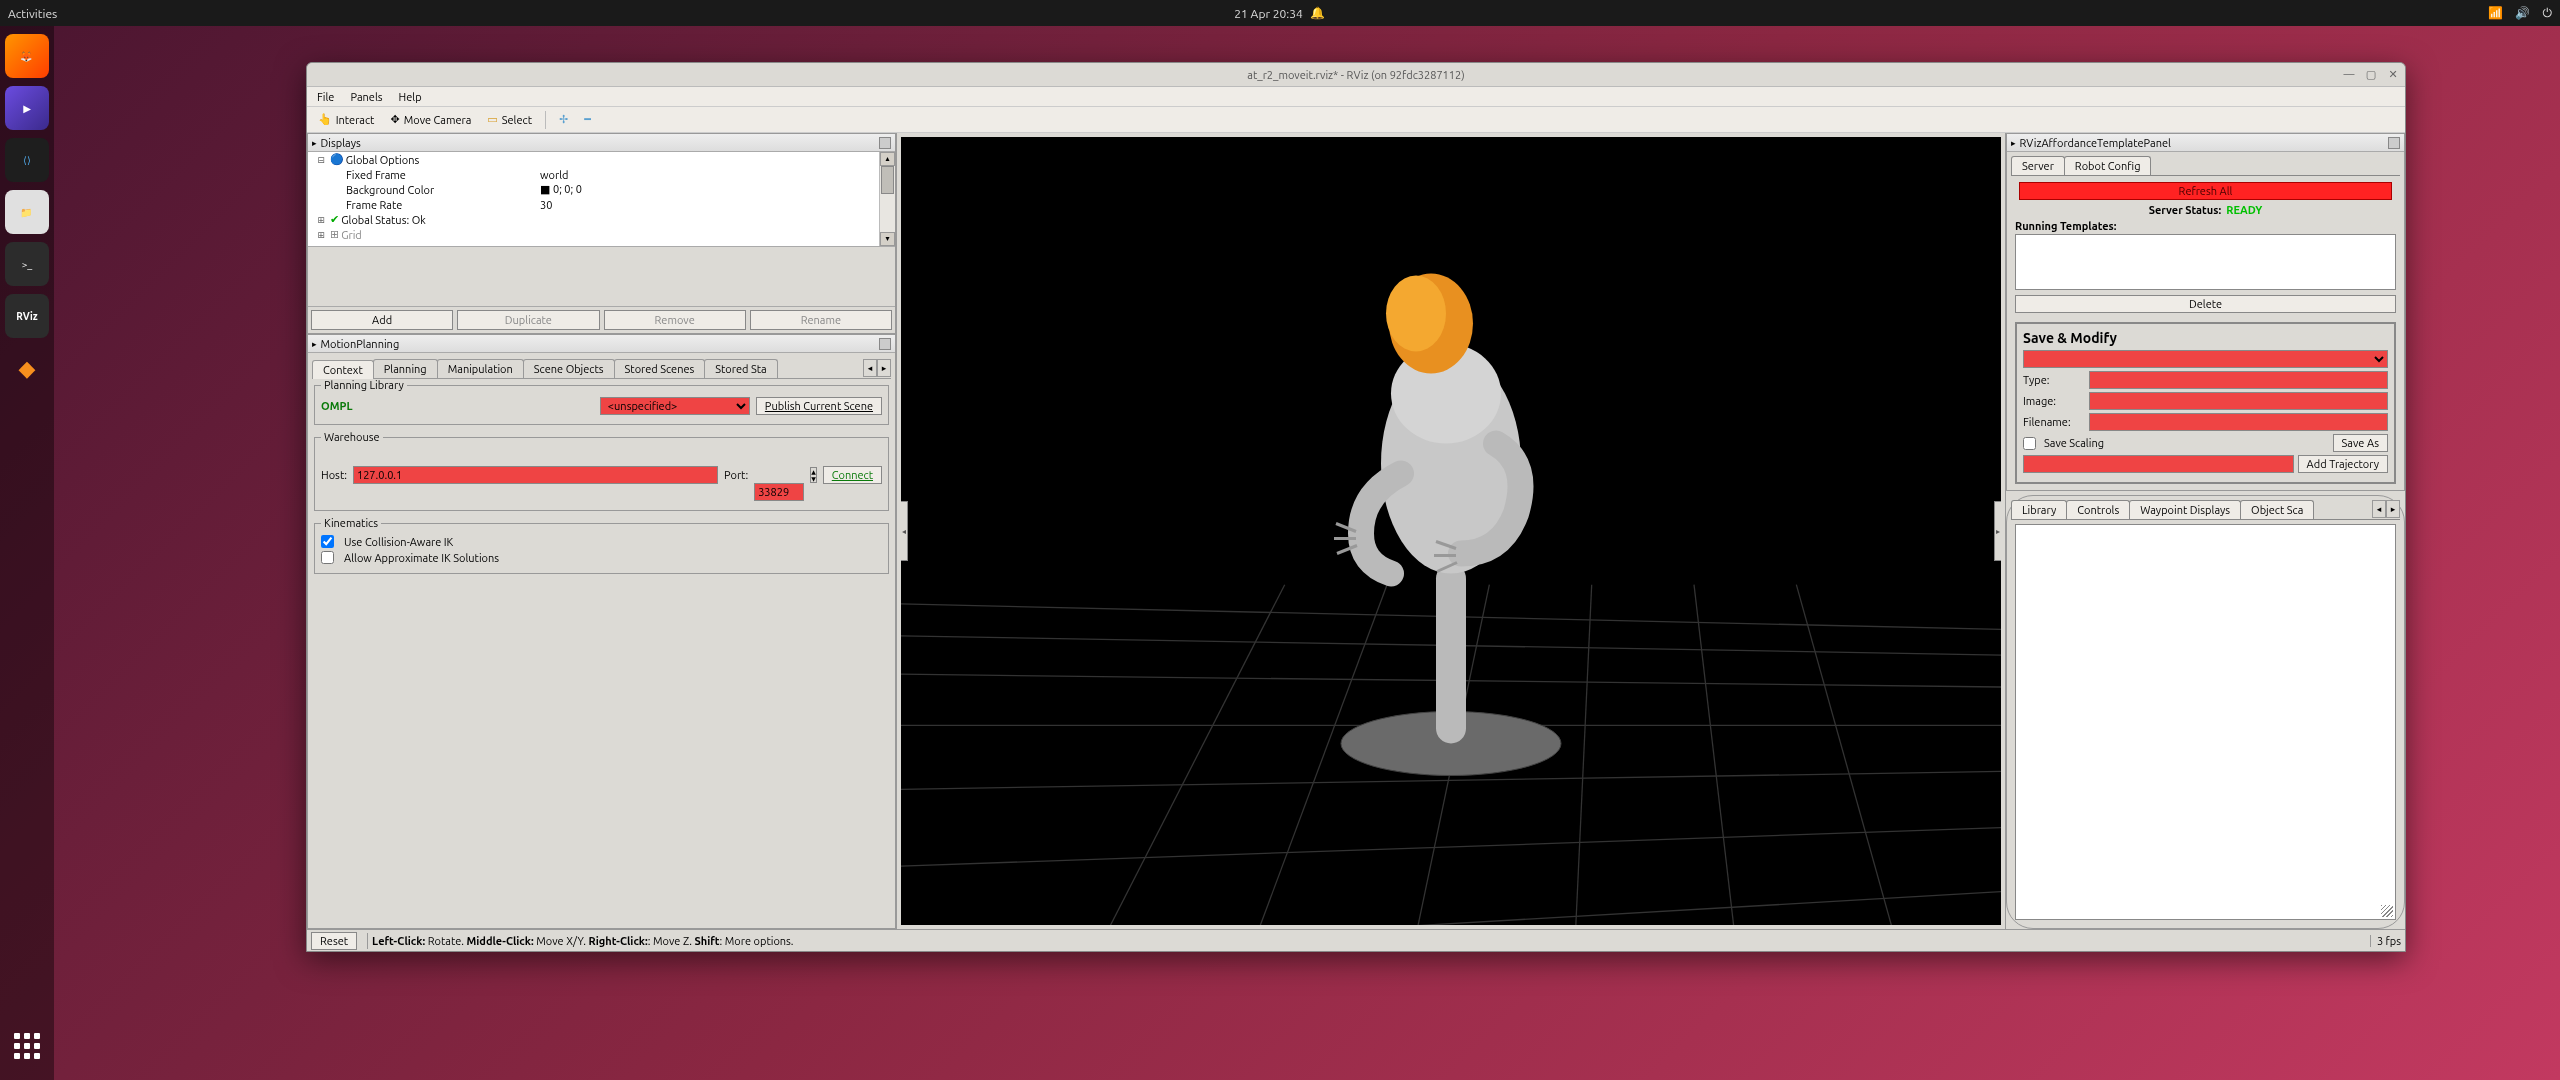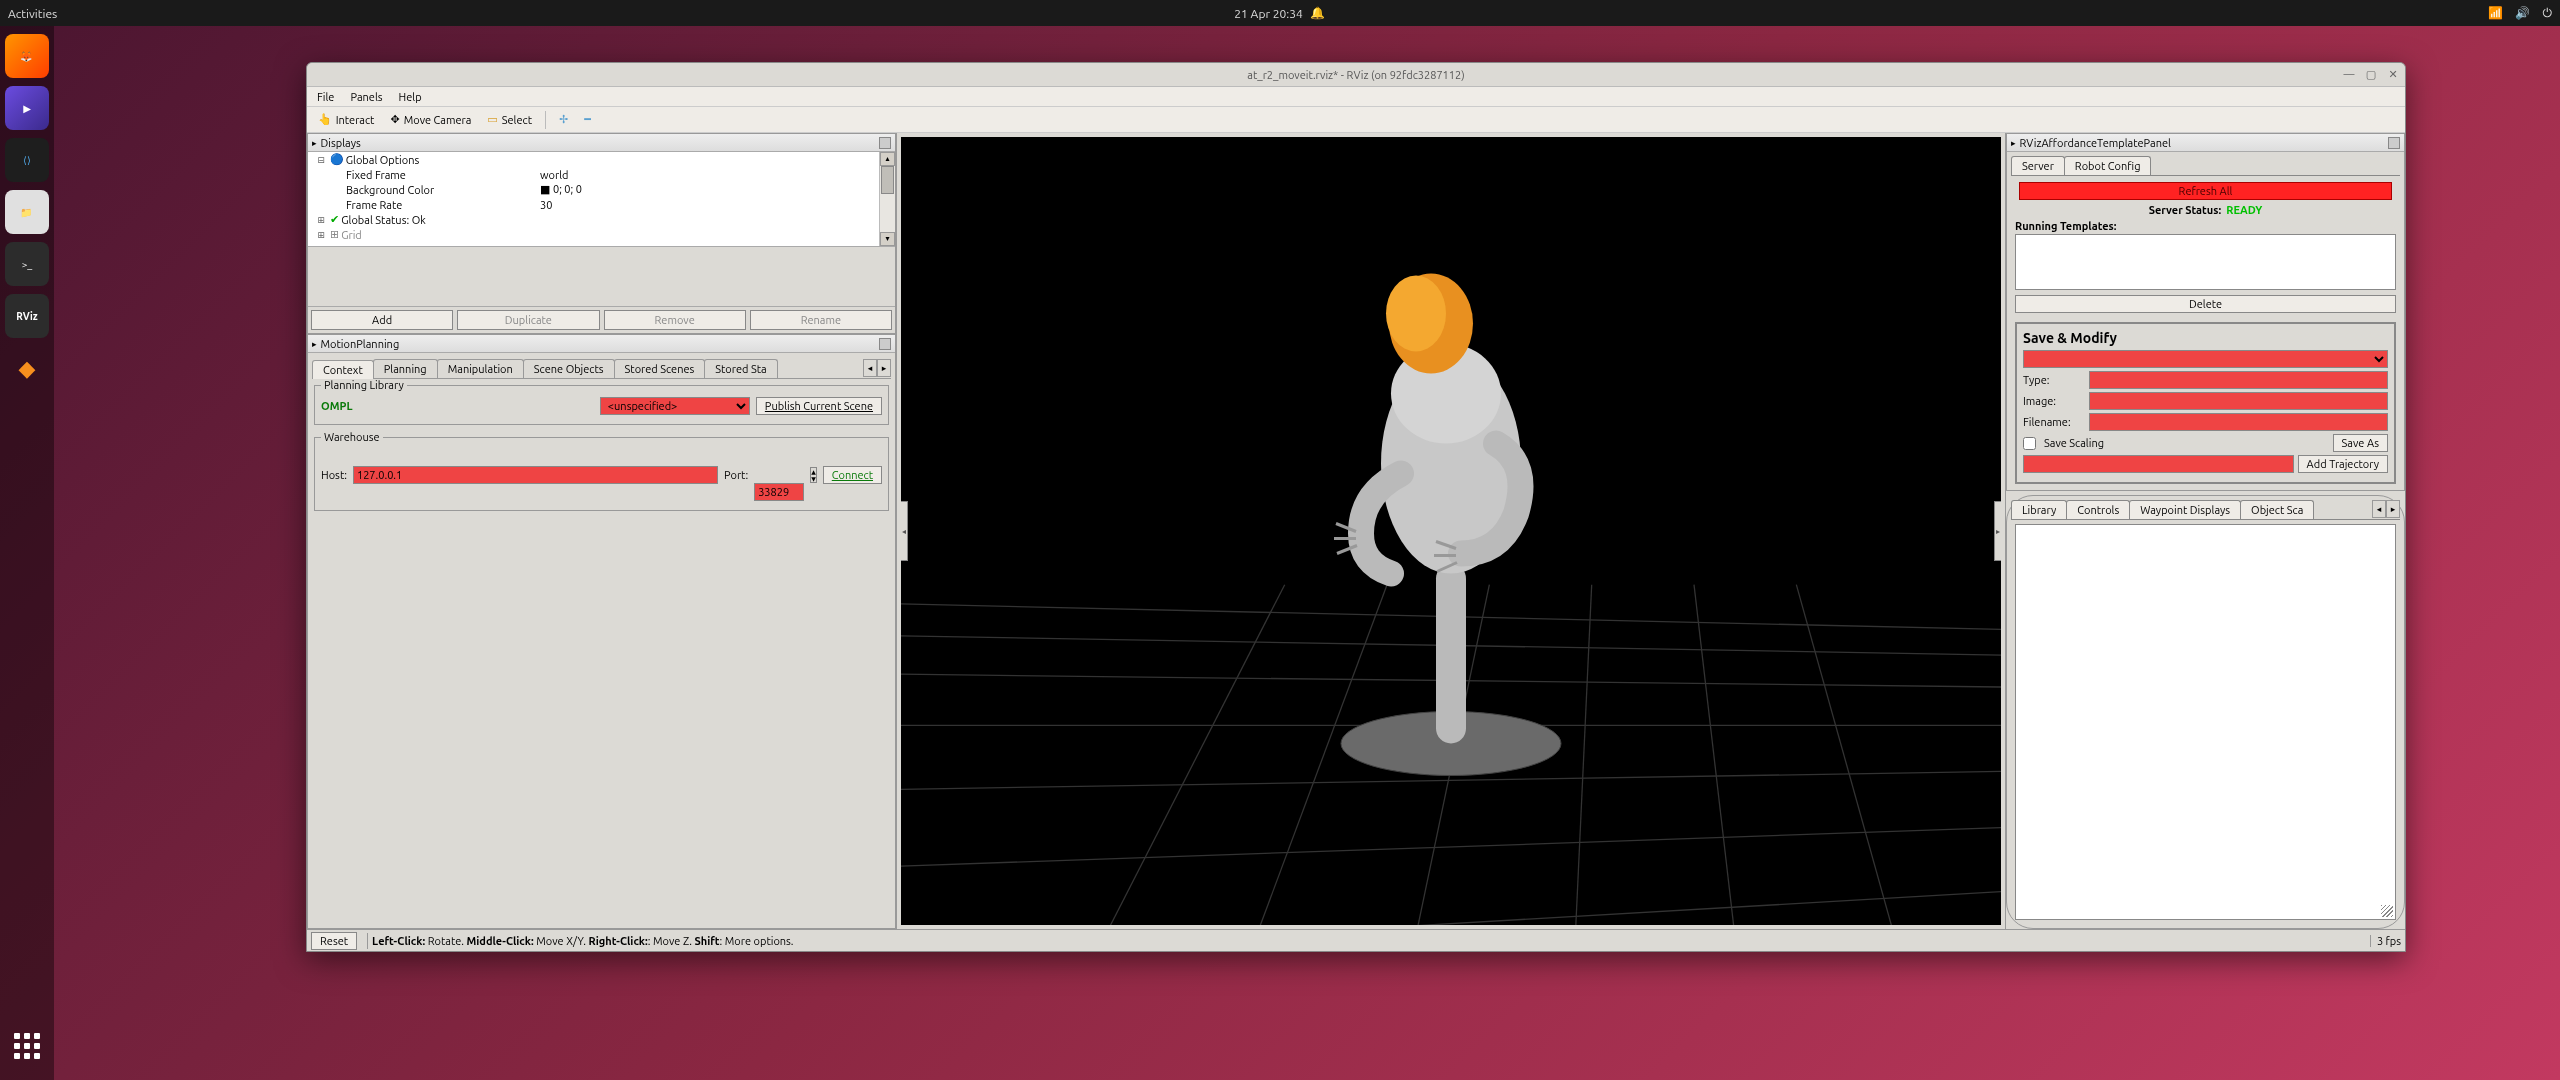--- a/index.html
+++ b/index.html
@@ -259,20 +259,31 @@
             <input type="text" style="flex: 1 1 0%;" value="127.0.0.1">
             <label>Port:</label>
             <input type="text" style="width: 50px; margin-top: 34px;" value="33829">
             <span style="display:flex;flex-direction:column;font-size:6px;line-height:7px;border:1px solid #888;">
                 <span>▲</span>
                 <span>▼</span>
               </span>
             <button class="btn u" style="color:#0a7a0a">Connect</button>
           </div>
         </div>
+        <div class="groupbox" style="flex:0">
+          <legend>Kinematics</legend>
+          <div class="row">
+              <input type="checkbox" checked="" style="">
+              <label>Use Collision-Aware IK</label>
+            </div>
+          <div class="row">
+              <input type="checkbox" style="">
+              <label>Allow Approximate IK Solutions</label>
+            </div>
+        </div>
       </div>
     </div>
 
     <div class="viewport">
       <div class="collapse-handle" style="left:-1px">◂</div>
       <div class="collapse-handle" style="right:-1px">▸</div>
       <svg class="grid-lines" viewBox="0 0 860 780" preserveAspectRatio="none">
         <g stroke="#333" stroke-width="1">
           <line x1="0" y1="460" x2="860" y2="460"></line>
             <line x1="0" y1="510" x2="860" y2="496"></line>

